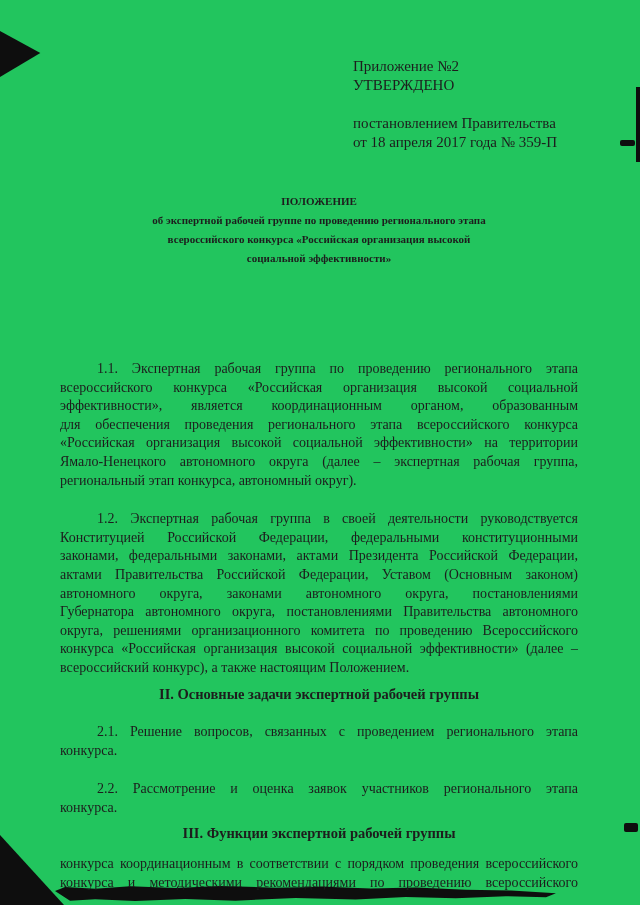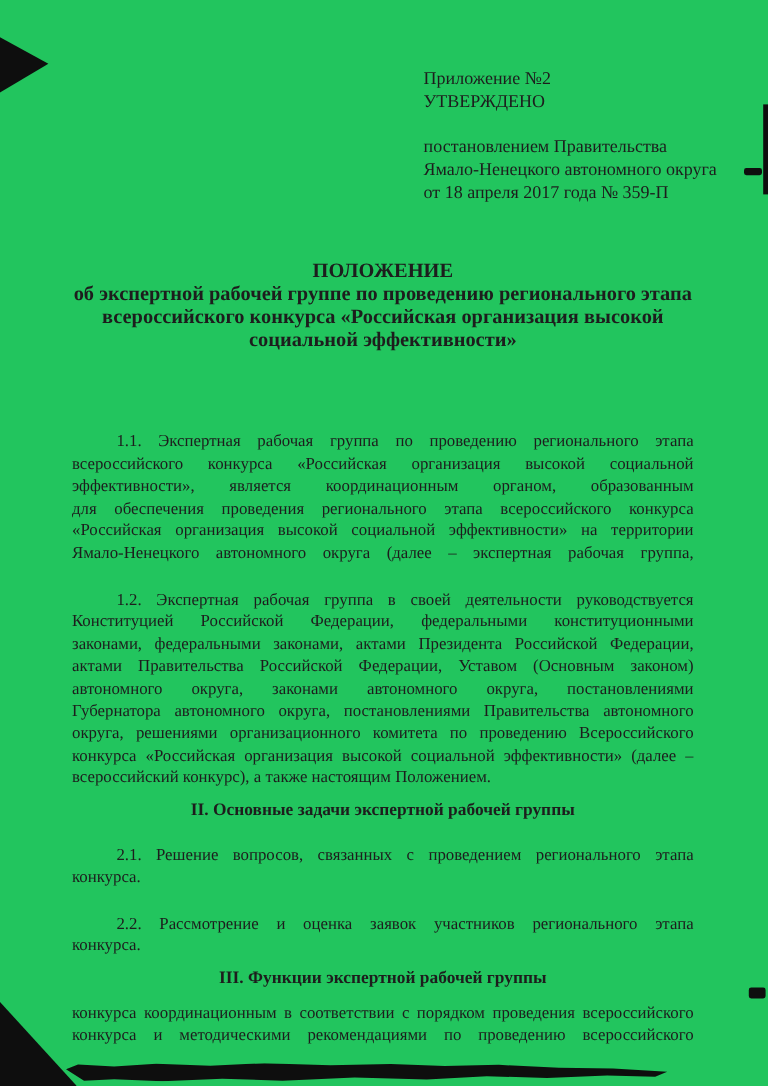--- a/index.html
+++ b/index.html
@@ -39,22 +39,22 @@
       98% 72%, 90% 66%, 80% 78%, 70% 70%, 60% 86%, 48% 76%, 36% 92%,
       26% 82%, 16% 94%, 8% 84%, 3% 92%);
   }
   
   .approval {
     position: absolute; left: 353px; top: 57px; width: 250px;
     font-size: 15px; line-height: 19px; white-space: nowrap;
   }
   .approval .gap { margin-top: 19px; }
   .doc-title {
-    position: absolute; left: 60px; top: 216px; width: 518px;
-    font-size: 17px; line-height: 19px; font-weight: bold;
+    position: absolute; left: 60px; top: 192px; width: 518px;
+    font-size: 11px; line-height: 19px; font-weight: bold;
     text-align: center;
   }
   .sec-heading {
     font-size: 14.5px; font-weight: bold; text-align: center;
     line-height: 18.6px;
   }
   .h1-pos { position: absolute; left: 60px; top: 309px; width: 518px; }
   .body {
     position: absolute; left: 60px; top: 340px; width: 518px;
     font-size: 14px; line-height: 18.6px;
@@ -76,41 +76,41 @@
   <div class="art art-right-line"></div>
   <div class="art art-right-dash-top"></div>
   <div class="art art-right-dash-bottom"></div>
   <div class="art art-bottom-left"></div>
   <div class="art art-bottom-streak"></div>
 
   <div class="approval">
     <div>Приложение №2</div>
     <div>УТВЕРЖДЕНО</div>
     <div class="gap">постановлением Правительства</div>
-    <div>Ямало-Ненецкого автономного округа</div>
     <div>от 18 апреля 2017 года № 359-П</div>
   </div>
 
   <div class="doc-title">
     <div>ПОЛОЖЕНИЕ</div>
     <div>об экспертной рабочей группе по проведению регионального этапа</div>
     <div>всероссийского конкурса «Российская организация высокой</div>
     <div>социальной эффективности»</div>
   </div>
 
 
   <div class="body">
 
     <div>
       <div class="line first">1.1. Экспертная рабочая группа по проведению регионального этапа</div>
       <div class="line">всероссийского конкурса «Российская организация высокой социальной</div>
       <div class="line">эффективности», является координационным органом, образованным</div>
       <div class="line">для обеспечения проведения регионального этапа всероссийского конкурса</div>
       <div class="line">«Российская организация высокой социальной эффективности» на территории</div>
       <div class="line">Ямало-Ненецкого автономного округа (далее – экспертная рабочая группа,</div>
+      <div class="line last">региональный этап конкурса, автономный округ).</div>
     </div>
 
     <div>
       <div class="line first">1.2. Экспертная рабочая группа в своей деятельности руководствуется</div>
       <div class="line">Конституцией Российской Федерации, федеральными конституционными</div>
       <div class="line">законами, федеральными законами, актами Президента Российской Федерации,</div>
       <div class="line">актами Правительства Российской Федерации, Уставом (Основным законом)</div>
       <div class="line">автономного округа, законами автономного округа, постановлениями</div>
       <div class="line">Губернатора автономного округа, постановлениями Правительства автономного</div>
       <div class="line">округа, решениями организационного комитета по проведению Всероссийского</div>

